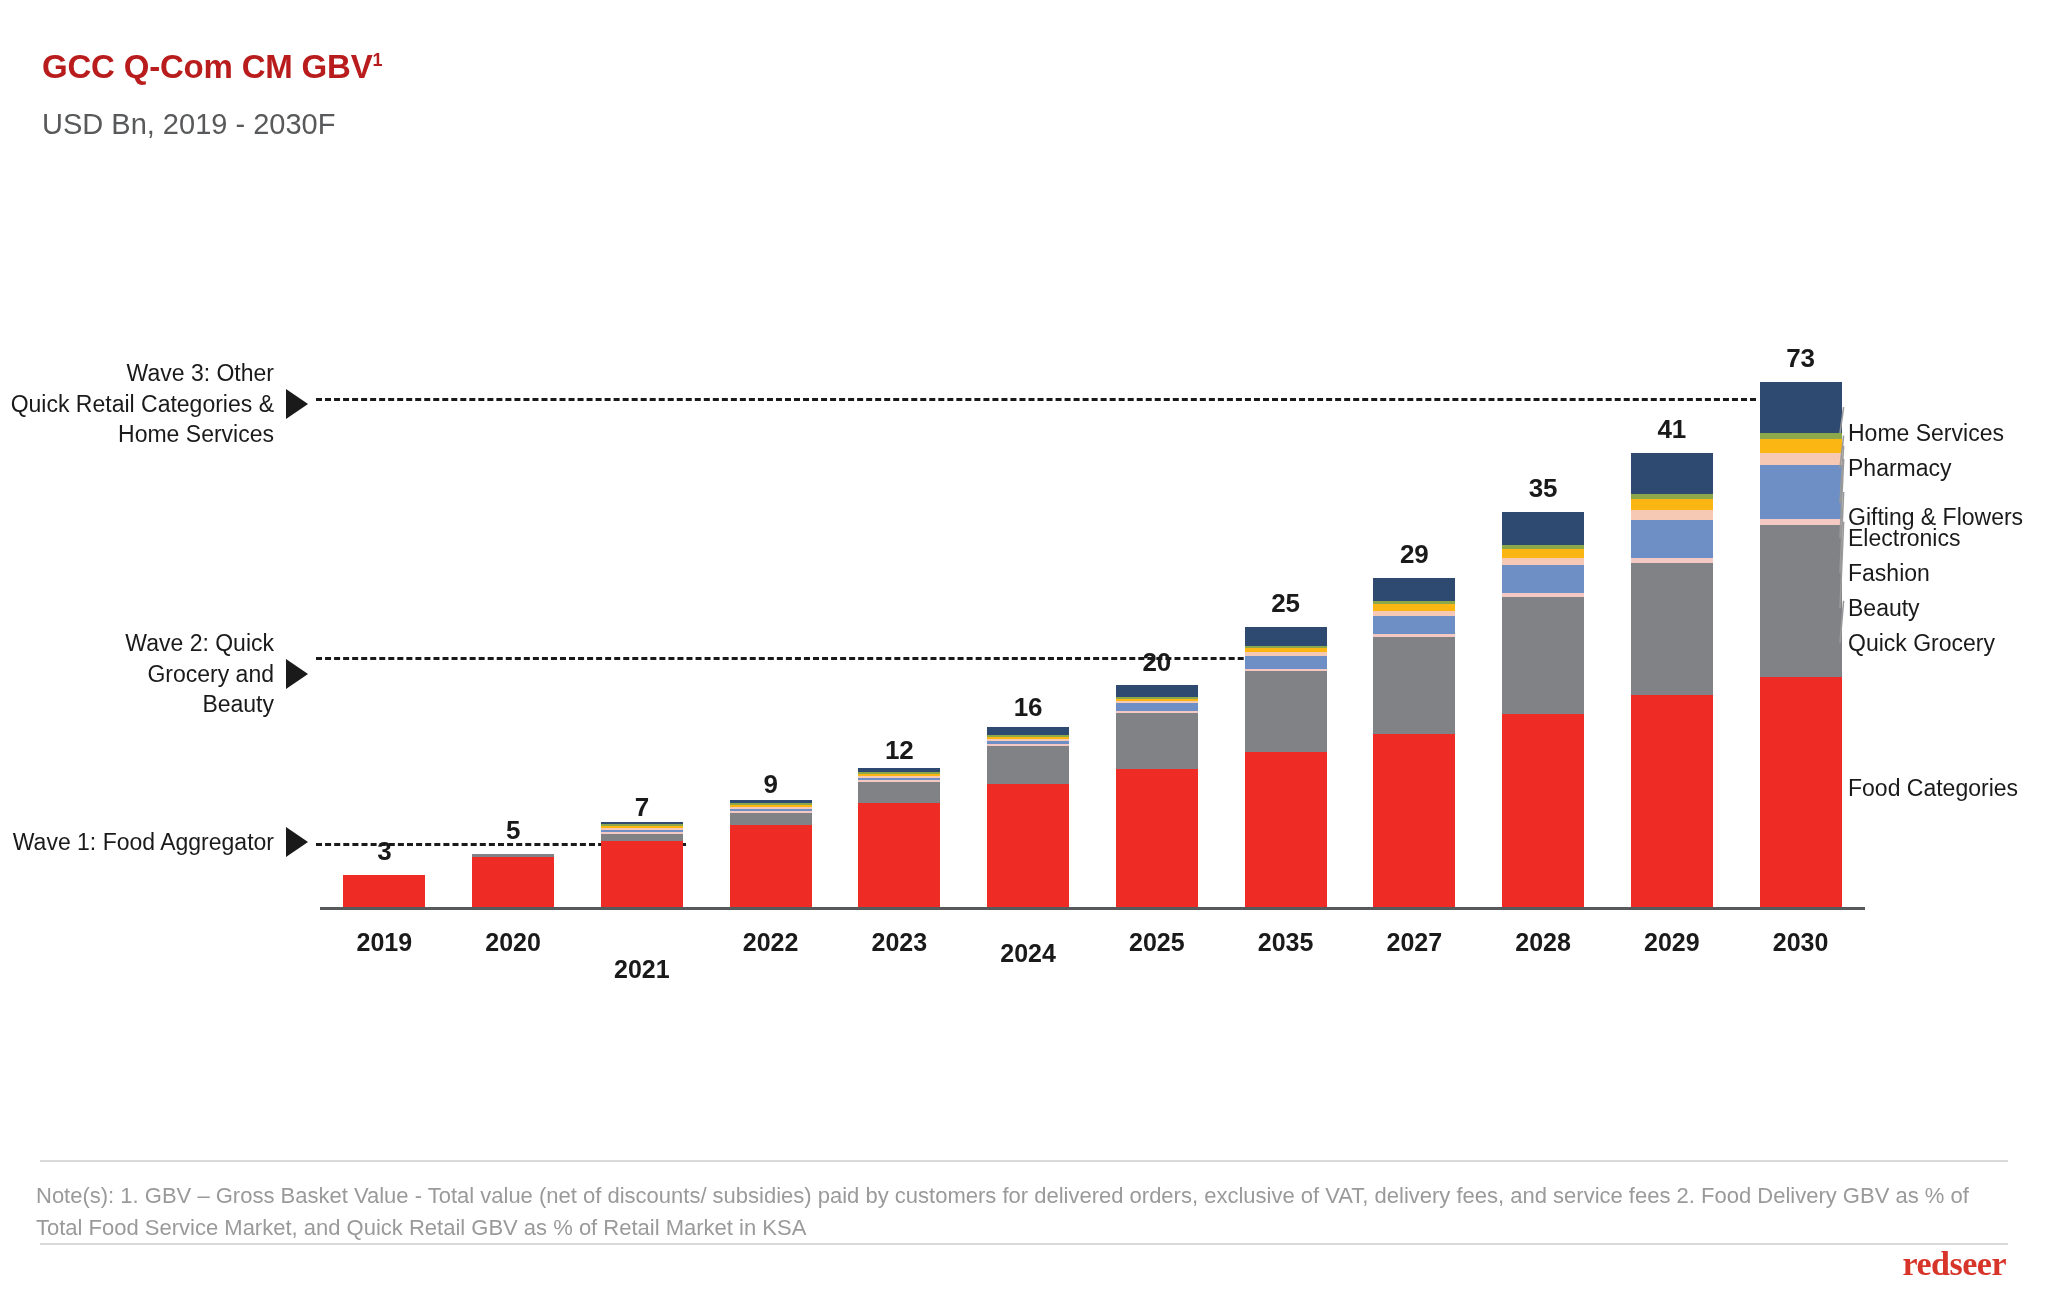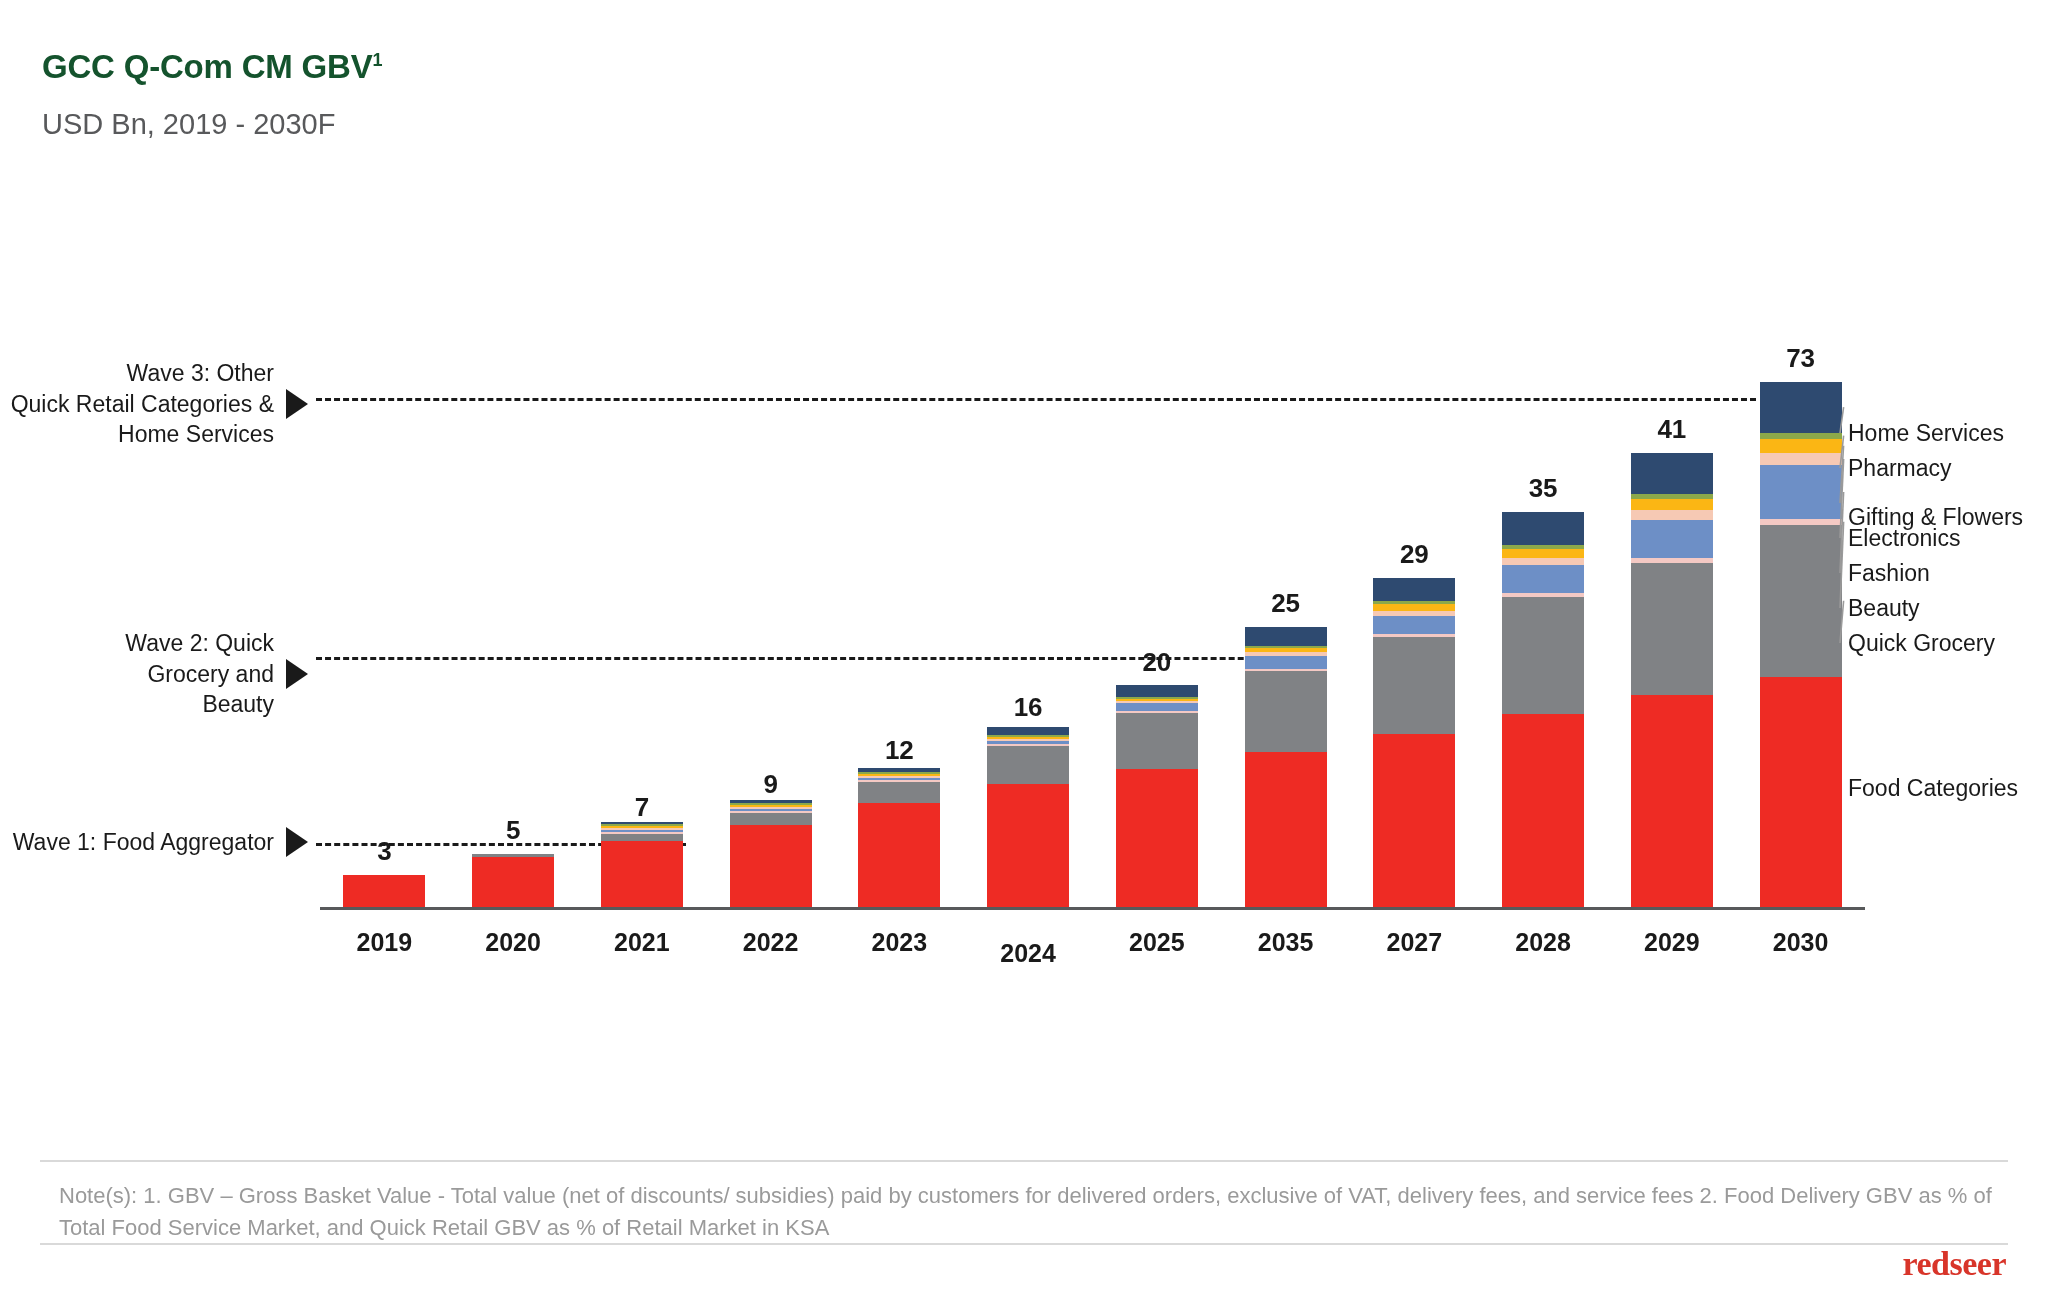--- a/index.html
+++ b/index.html
@@ -7,21 +7,21 @@
     width: 2048px; height: 1311px;
     background: #ffffff;
     font-family: "Liberation Sans", sans-serif;
     overflow: hidden;
   }
   #page { position: relative; width: 2048px; height: 1311px; }
 
   
   .title {
     position: absolute; left: 42px; top: 48px;
-    font-size: 33px; font-weight: bold; color: #14532d;
+    font-size: 33px; font-weight: bold; color: #b91c1c;
     letter-spacing: -0.2px;
   }
   .title sup { font-size: 18px; vertical-align: super; font-weight: bold; }
   .subtitle {
     position: absolute; left: 42px; top: 108px;
     font-size: 29px; color: #58595b; font-weight: normal;
   }
 
   
   .plot {
@@ -78,21 +78,21 @@
     position: absolute;
     font-size: 23px; color: #1a1a1a; white-space: nowrap;
   }
 
   
   .rule {
     position: absolute; left: 40px; width: 1968px;
     height: 2px; background: #d9d9d9;
   }
   .note {
-    position: absolute; left: 59px; width: 1975px;
+    position: absolute; left: 36px; width: 1975px;
     font-size: 22px; color: #9a9a9a; line-height: 1.45;
   }
   .source {
     position: absolute; left: 42px;
     font-size: 22px; color: #9a9a9a;
   }
   .logo {
     position: absolute; right: 42px; bottom: 28px;
     font-family: "Liberation Serif", serif;
     font-size: 34px; font-weight: bold; color: #d8352a;
@@ -263,21 +263,21 @@
     </div>
   <div class="legend-label" style="left:1848px; top:775px;">Food Categories</div>
 
   <div class="rule" style="top:1160px;"></div>
   <div class="note" style="top:1180px;">Note(s): 1. GBV – Gross Basket Value - Total value (net of discounts/ subsidies) paid by customers for delivered orders, exclusive of VAT, delivery fees, and service fees  2. Food Delivery GBV as % of Total Food Service Market, and Quick Retail GBV as % of Retail Market in KSA</div>
   <div class="rule" style="top:1243px;"></div>
   <div class="logo">redseer</div>
 
 <div class="x-label" style="left: 343.375px; width: 82px;">2019</div>
     <div class="x-label" style="left: 472.125px; width: 82px;">2020</div>
-    <div class="x-label" style="left: 600.875px; width: 82px;">2021</div>
+    <div class="x-label" style="left: 600.875px; width: 82px; margin-top: 27px;">2021</div>
     <div class="x-label" style="left: 729.625px; width: 82px;">2022</div>
     <div class="x-label" style="left: 858.375px; width: 82px;">2023</div>
     <div class="x-label" style="left: 987.125px; width: 82px; margin-top: 11px;">2024</div>
     <div class="x-label" style="left: 1115.88px; width: 82px;">2025</div>
     <div class="x-label" style="left: 1244.62px; width: 82px;">2035</div>
     <div class="x-label" style="left: 1373.38px; width: 82px;">2027</div>
     <div class="x-label" style="left: 1502.12px; width: 82px;">2028</div>
     <div class="x-label" style="left: 1630.88px; width: 82px;">2029</div>
     <div class="x-label" style="left: 1759.62px; width: 82px;">2030</div>
     <svg width="2048" height="1311" style="position: absolute; left: 0px; top: 0px; pointer-events: none;">

